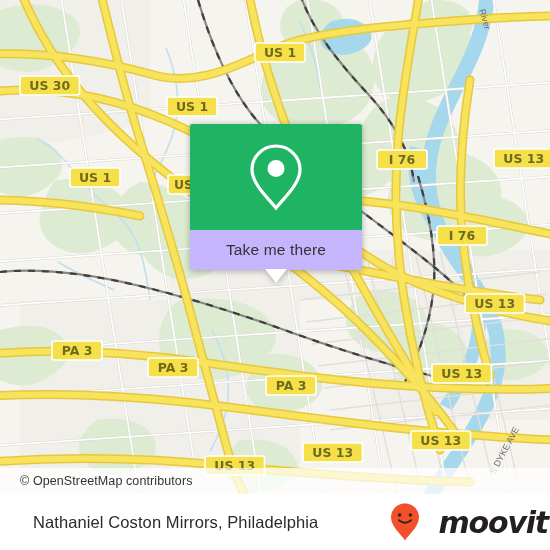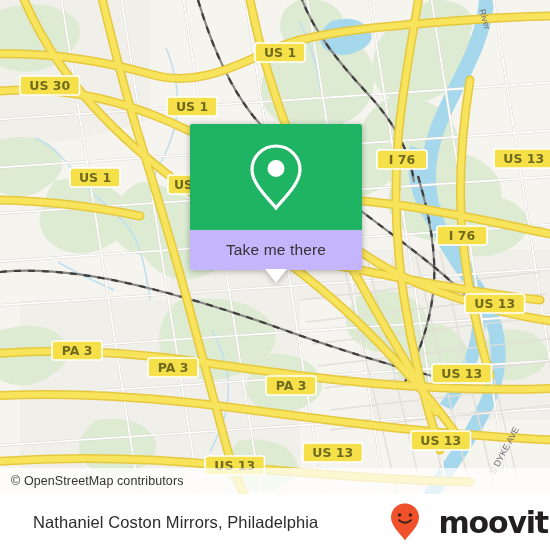--- a/index.html
+++ b/index.html
@@ -11,21 +11,21 @@
   #app{position:relative;width:550px;height:550px;overflow:hidden;background:#fff;}
 
   
   #map{position:absolute;left:0;top:0;width:550px;height:494px;overflow:hidden;background:#f6f4ef;}
   #map svg{position:absolute;left:0;top:0;}
 
   
   #attrib{
     position:absolute;left:0;top:468px;width:550px;height:26px;
     background:rgba(255,255,255,.72);
-    font-size:12.5px;color:#333;line-height:26px;padding-left:11px;
+    font-size:12.5px;color:#333;line-height:26px;padding-left:20px;
     box-sizing:border-box;letter-spacing:.1px;
   }
 
   
   #popup{
     position:absolute;left:190px;top:124px;width:172px;height:140px;
     filter:drop-shadow(0 1px 3px rgba(0,0,0,.30));
   }
   #popup .pbody{
     position:absolute;left:0;top:0;width:172px;height:106px;
@@ -45,21 +45,21 @@
   }
 
   
   #bottombar{
     position:absolute;left:16px;top:494px;width:550px;height:56px;
     background:rgba(255,255,255,.93);
     display:flex;align-items:center;justify-content:space-between;
     padding:0 18px 0 17px;box-sizing:border-box;
   }
   #placename{font-size:16.5px;color:#2b2b2b;letter-spacing:.1px;white-space:nowrap;}
-  #brand{display:flex;align-items:center;gap:18px;}
+  #brand{display:flex;align-items:center;gap:18px;font-style:italic;}
   #brandname{
     font-size:30px;color:#231f20;letter-spacing:-1.2px;
     font-family:"DejaVu Sans","Liberation Sans",sans-serif;font-weight:600;
   }
 </style>
 </head>
 <body>
 
 <div id="app">
 

